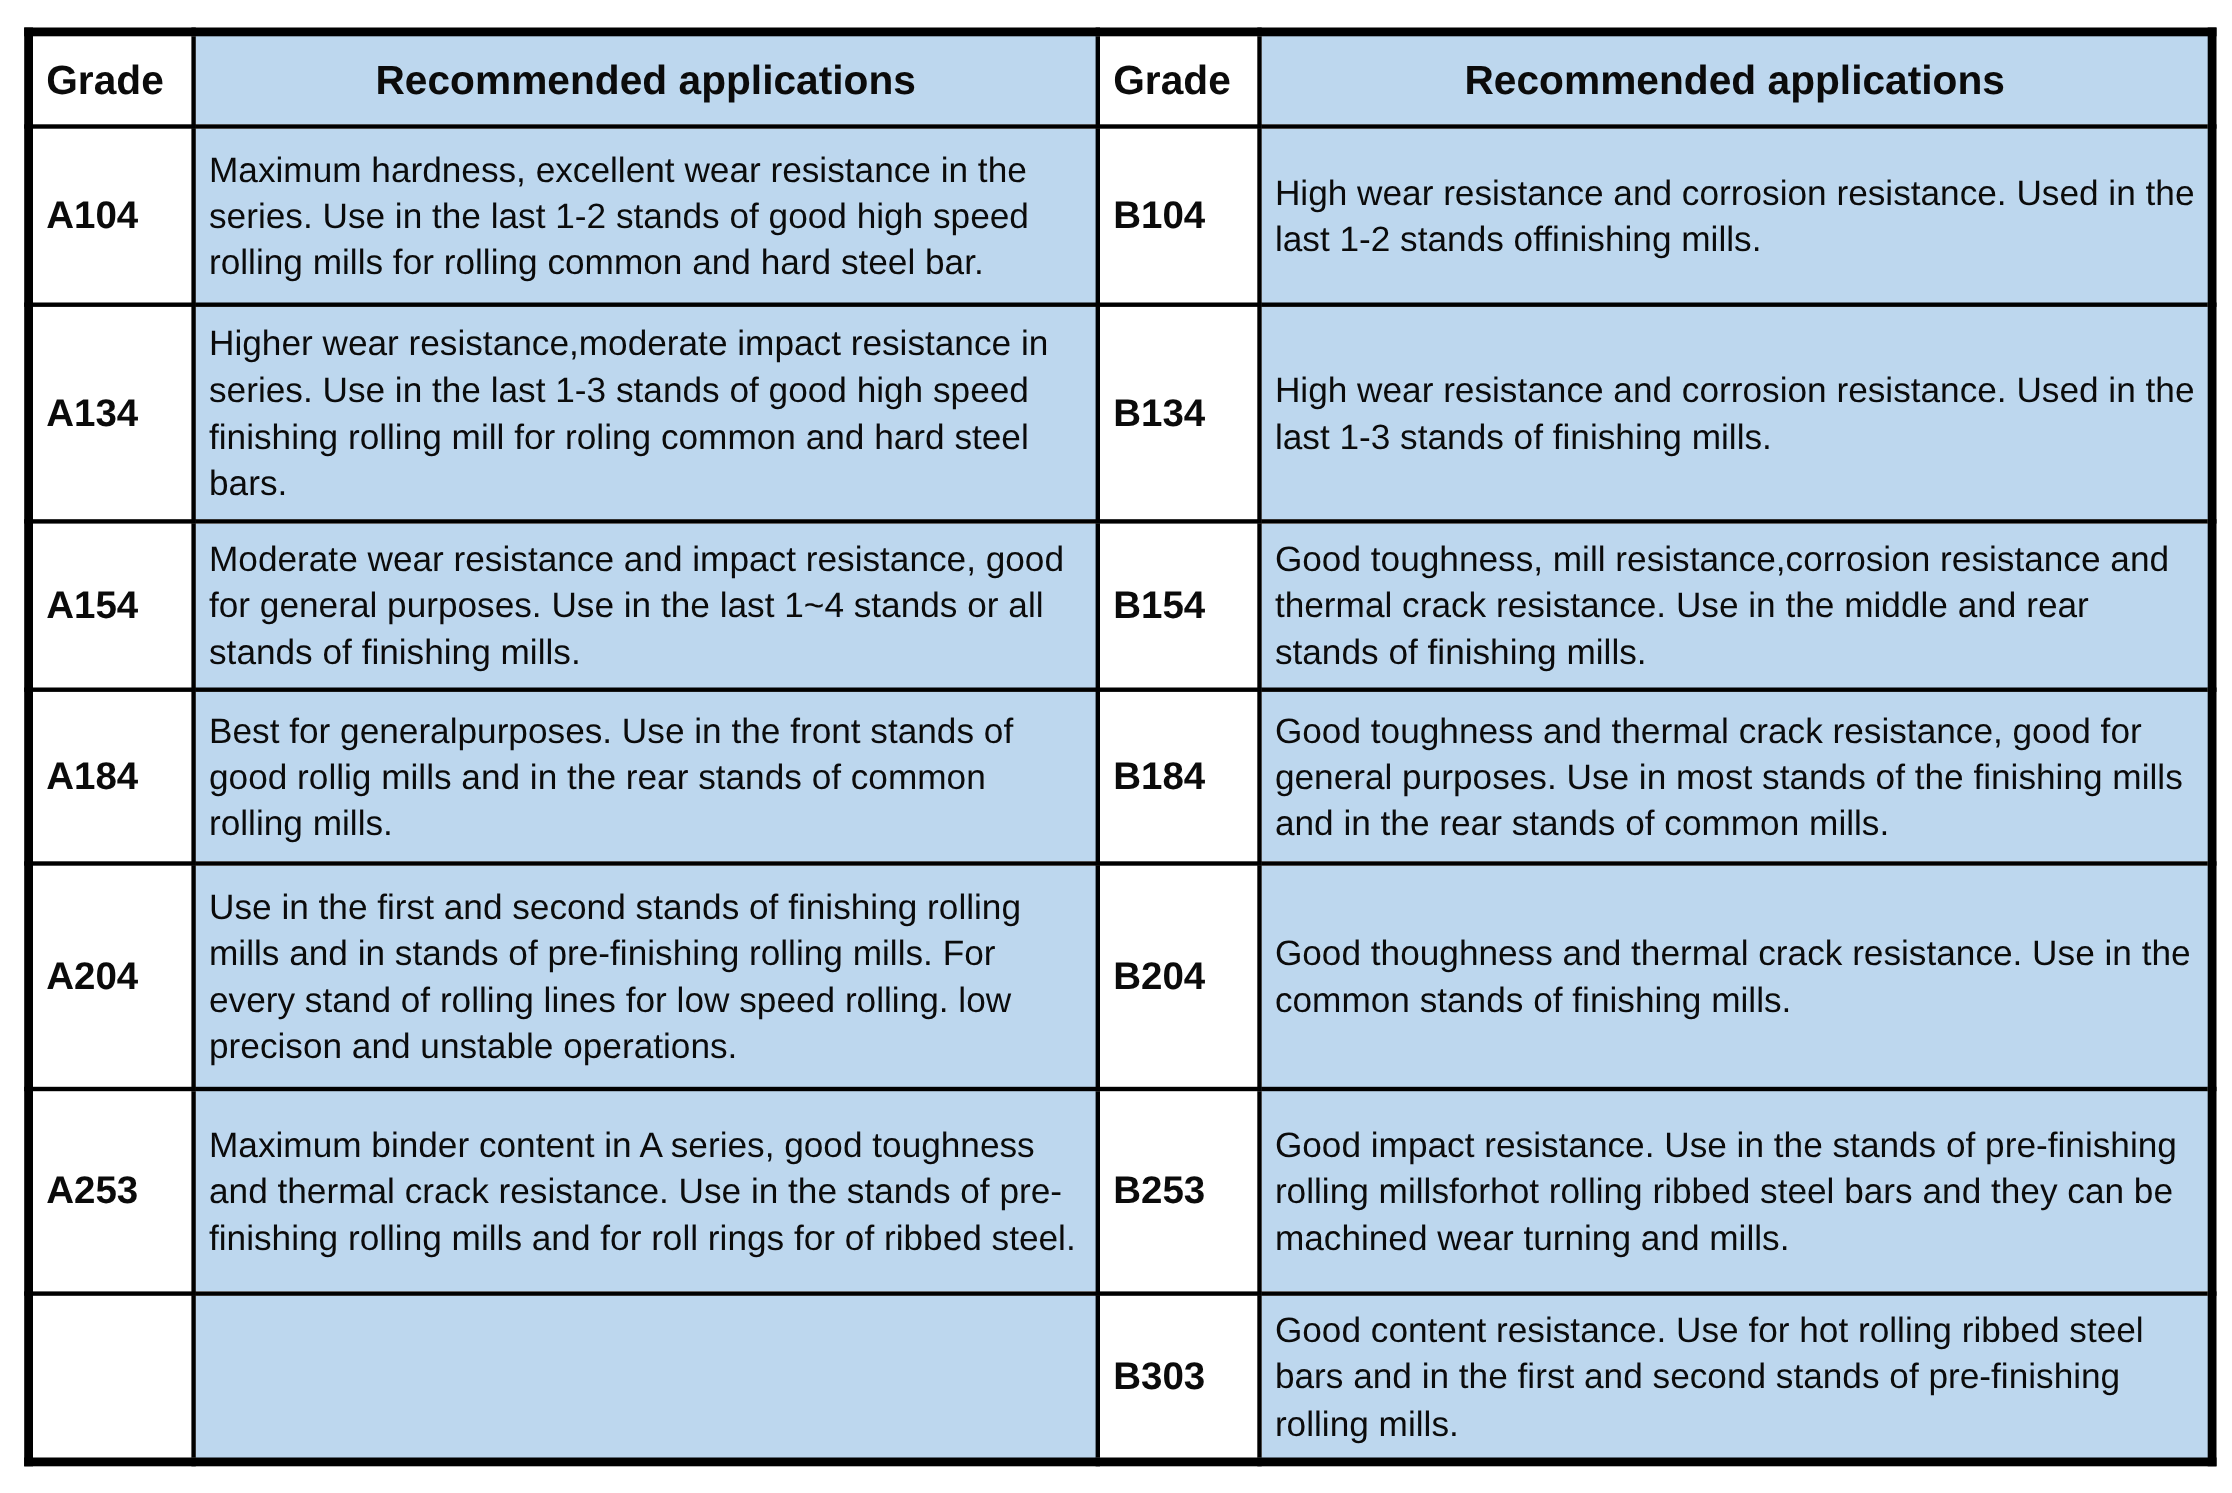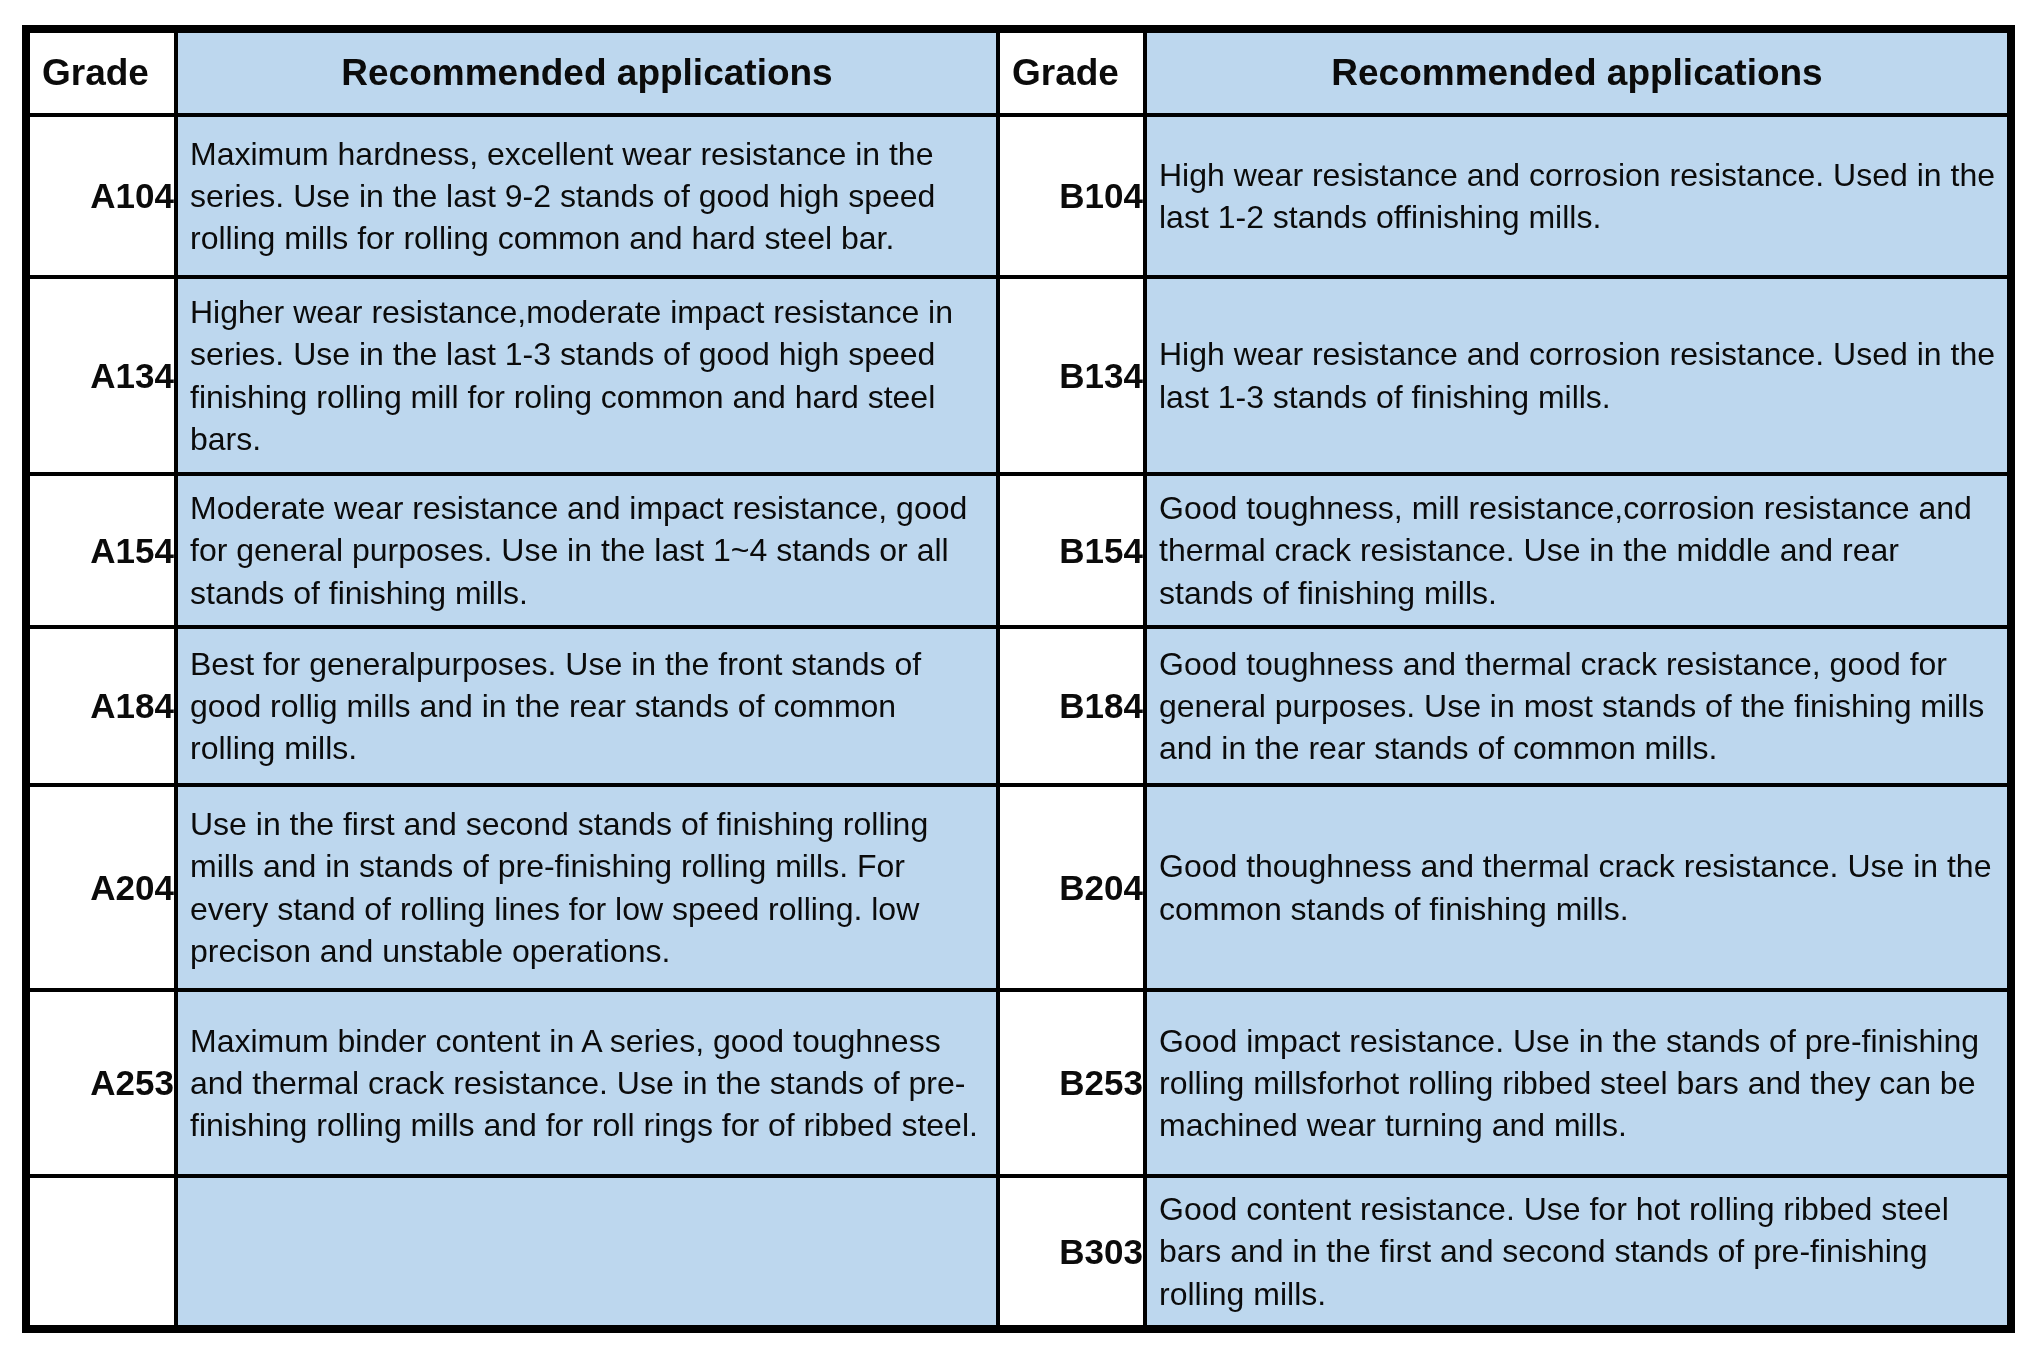--- a/index.html
+++ b/index.html
@@ -53,21 +53,21 @@
     font-size: 37px;
     font-weight: bold;
   }
   th.app-header {
     font-size: 37px;
     font-weight: bold;
   }
   td.grade-cell {
     font-size: 35px;
     font-weight: bold;
-    text-align: right;
+    text-align: left;
     padding-left: 12px;
   }
   td.app-cell {
     font-size: 32px;
     line-height: 1.32;
     text-align: left;
     padding-left: 12px;
     padding-right: 8px;
   }
 </style>
@@ -85,21 +85,21 @@
     <tbody>
       <tr class="header-row">
         <th class="grade-header cell-white">Grade</th>
         <th class="app-header cell-blue">Recommended applications</th>
         <th class="grade-header cell-white">Grade</th>
         <th class="app-header cell-blue">Recommended applications</th>
       </tr>
 
       <tr class="row-1">
         <td class="grade-cell cell-white">A104</td>
-        <td class="app-cell cell-blue">Maximum hardness, excellent wear resistance in the series. Use in the last 9-2 stands of good high speed rolling mills for rolling common and hard steel bar.</td>
+        <td class="app-cell cell-blue">Maximum hardness, excellent wear resistance in the series. Use in the last 1-2 stands of good high speed rolling mills for rolling common and hard steel bar.</td>
         <td class="grade-cell cell-white">B104</td>
         <td class="app-cell cell-blue">High wear resistance and corrosion resistance. Used in the last 1-2 stands offinishing mills.</td>
       </tr>
 
       <tr class="row-2">
         <td class="grade-cell cell-white">A134</td>
         <td class="app-cell cell-blue">Higher wear resistance,moderate impact resistance in series. Use in the last 1-3 stands of good high speed finishing rolling mill for roling common and hard steel bars.</td>
         <td class="grade-cell cell-white">B134</td>
         <td class="app-cell cell-blue">High wear resistance and corrosion resistance. Used in the last 1-3 stands of finishing mills.</td>
       </tr>

